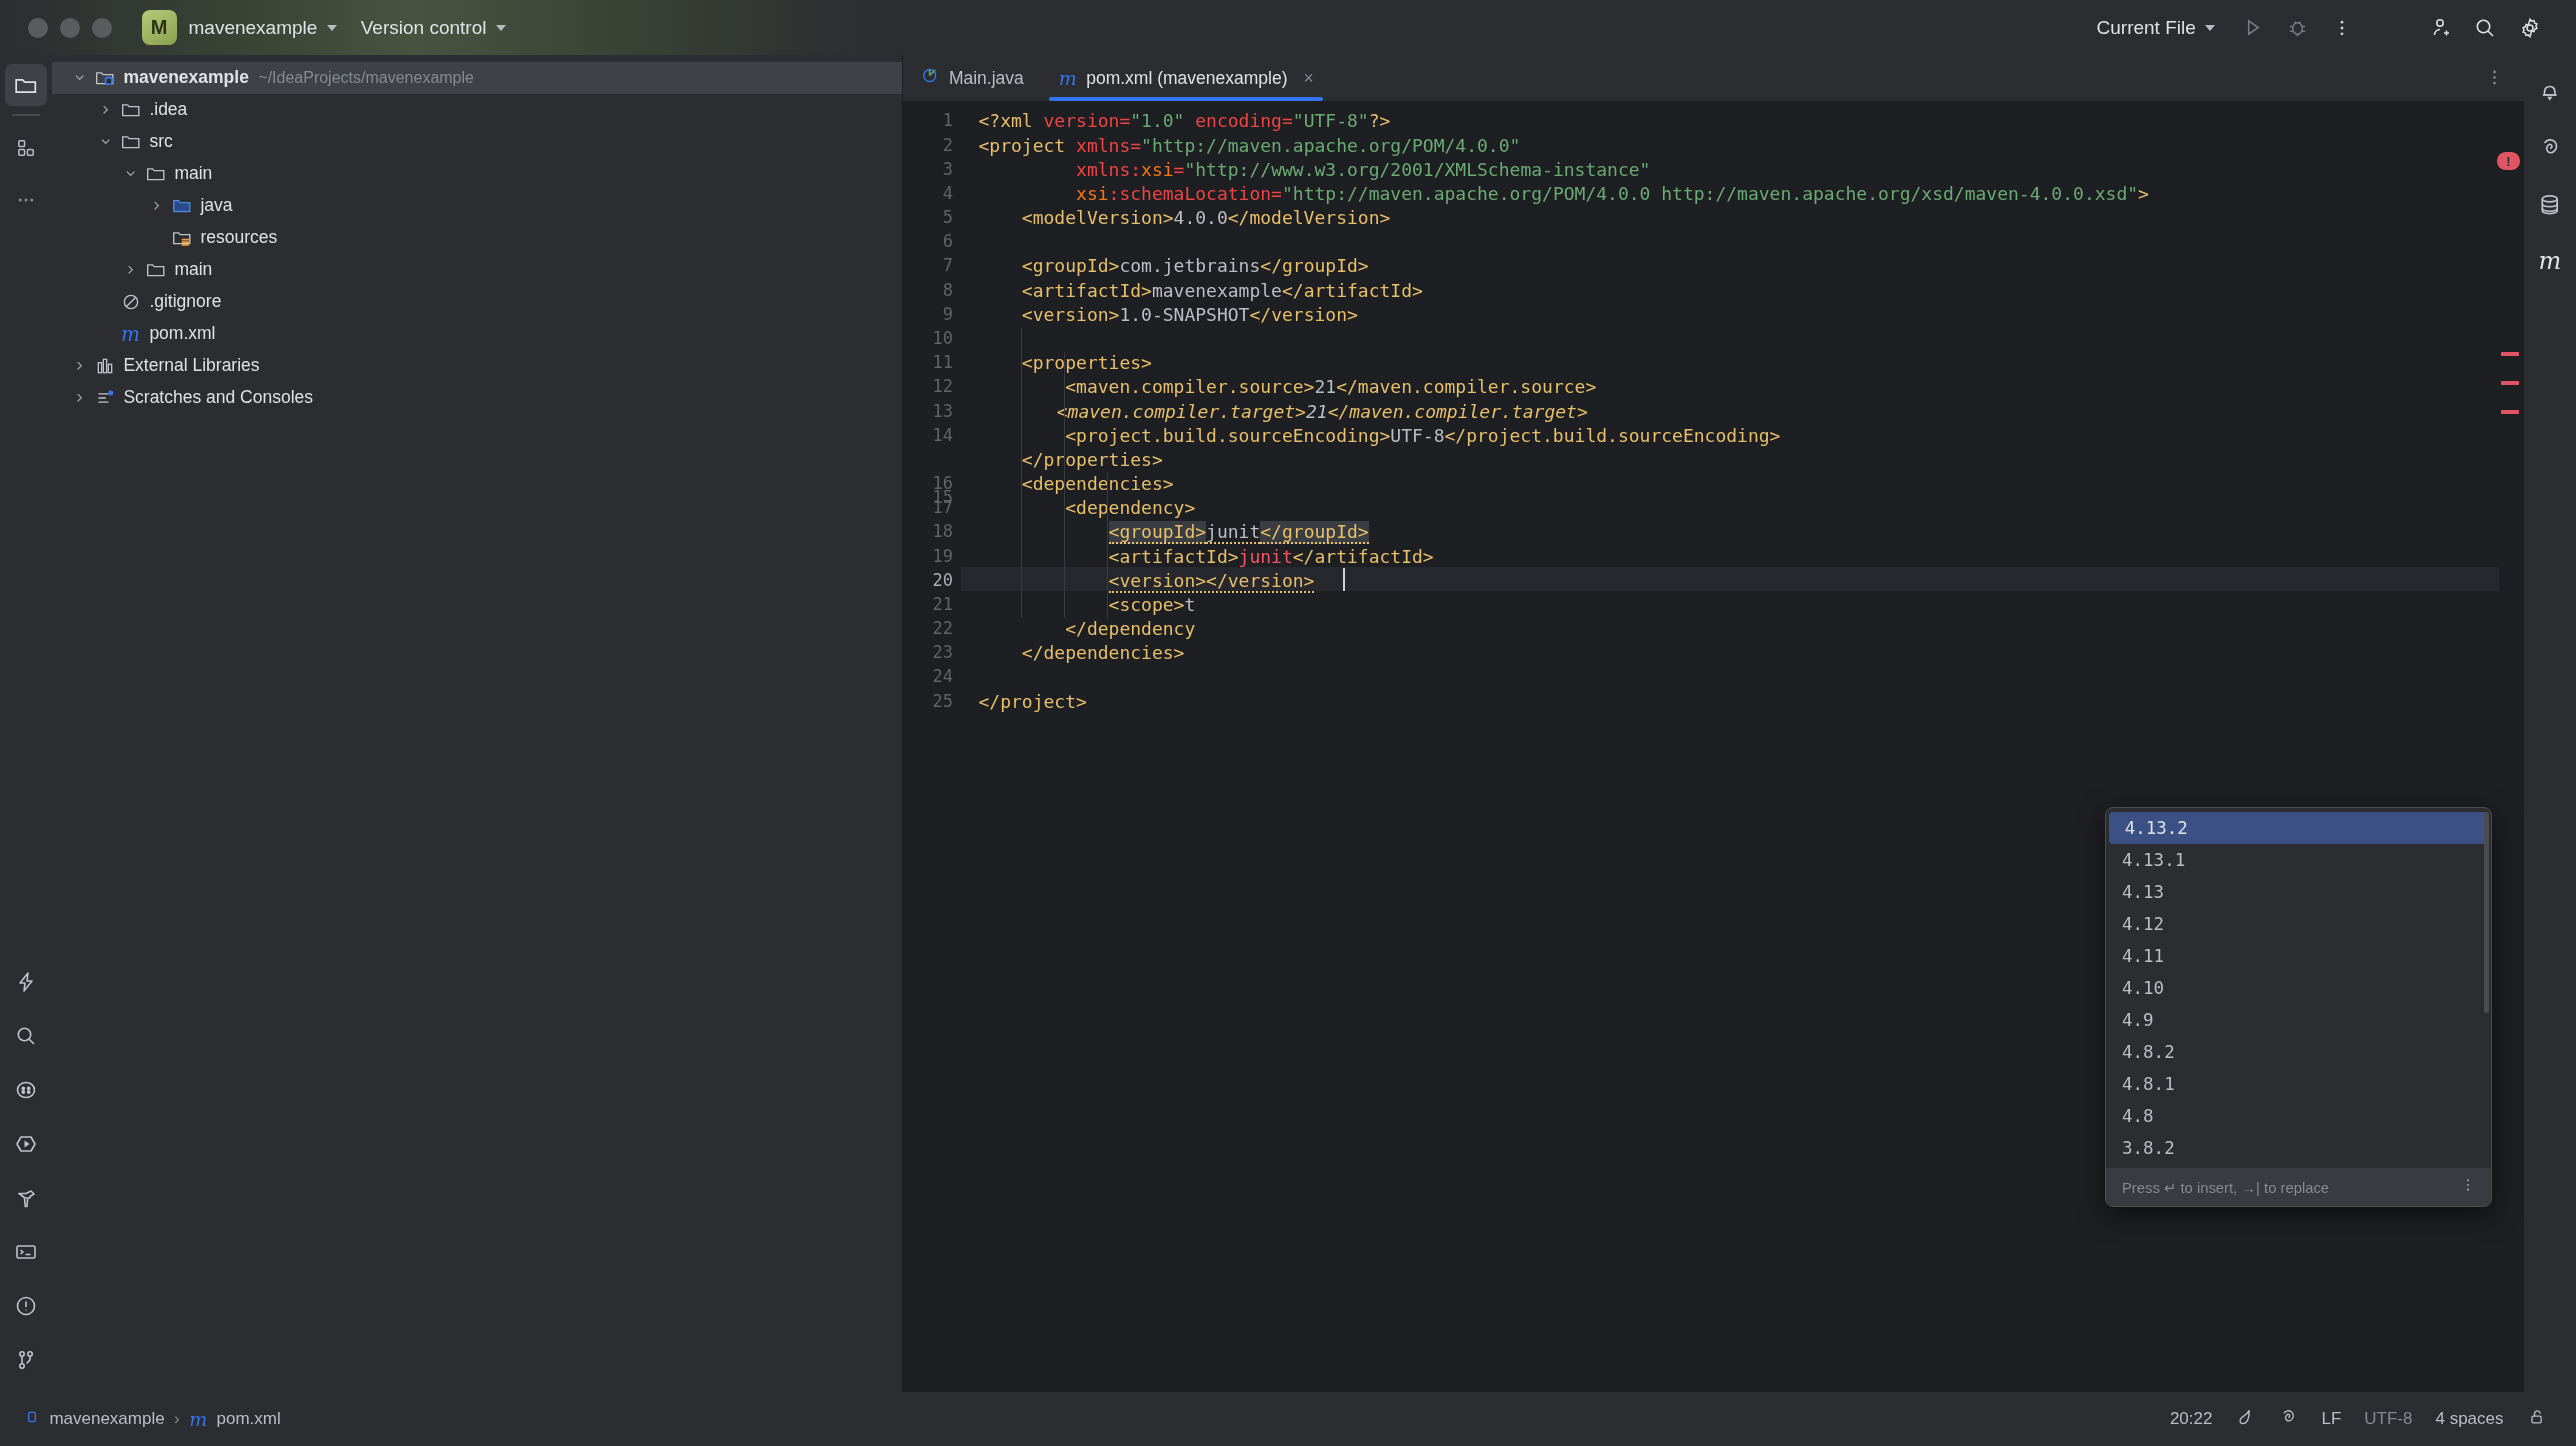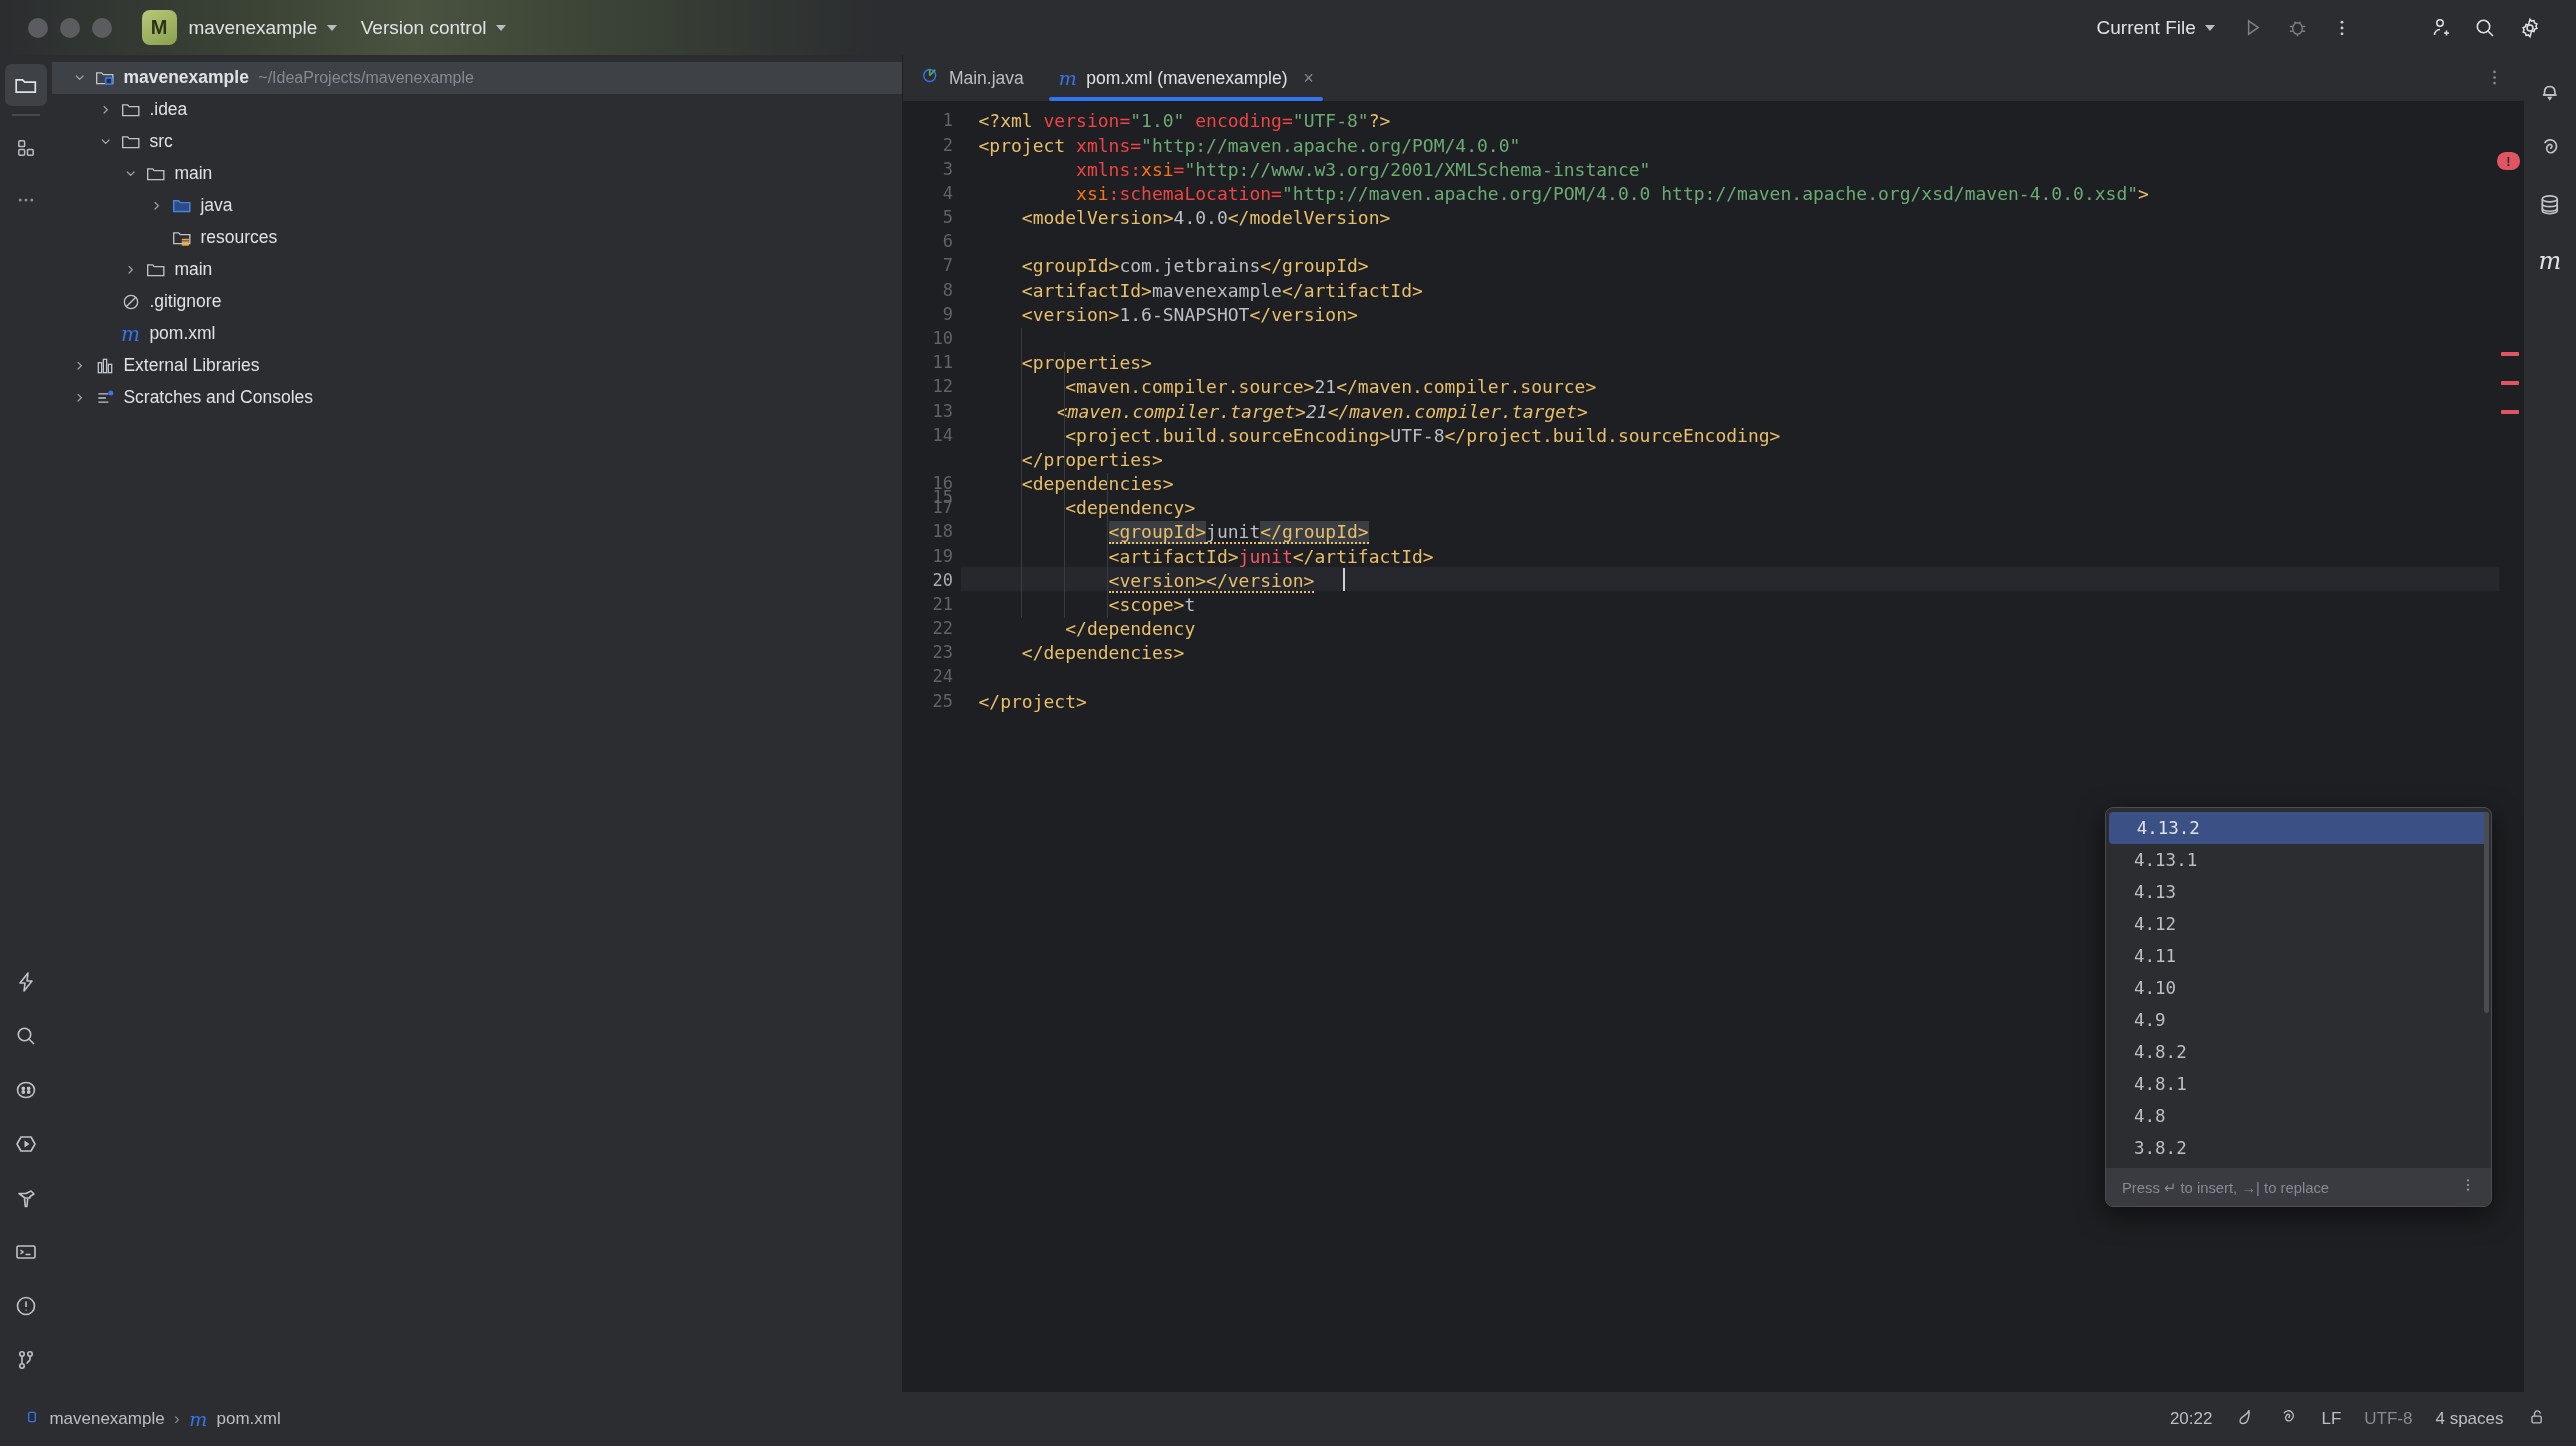--- a/index.html
+++ b/index.html
@@ -98,21 +98,21 @@
   .errbadge { position:absolute; right:4px; top:5.4px; width:23px;height:17.5px;border-radius:8.7px;background:#e05561;display:flex;align-items:center;justify-content:center;color:#2b2d30;font-size:12.8px;font-weight:bold;}
 
   
   #popup {
     position:absolute; left:1202px; top:706px; width:387px; height:400px;
     background:#2b2d30; border:1.3px solid #4a4c50; border-radius:8px;
     box-shadow:0 8px 27px rgba(0,0,0,.55); overflow:hidden;
     font-family:"DejaVu Sans Mono", monospace;
   }
   #popup .list { position:absolute;left:0;top:4px;right:0;bottom:38px;overflow:hidden; }
-  #popup .row { height:32px;display:flex;align-items:center;padding-left:28px;color:#bcbec4;font-size:17.5px; }
+  #popup .row { height:32px;display:flex;align-items:center;padding-left:16px;color:#bcbec4;font-size:17.5px; }
   #popup .row.sel { background:#3b5185; border-radius:4px; margin:0 2.7px; color:#dfe1e5;}
   #popup .foot {
     position:absolute;left:0;right:0;bottom:0;height:38px;background:#393b40;
     display:flex;align-items:center;padding-left:16px;color:#868a91;font-size:14.8px;
     font-family:"Liberation Sans", sans-serif;
   }
   #popup .foot .kb { position:absolute;right:14.8px;top:9.4px; }
   #popup .sb { position:absolute; right:2px; top:4px; width:5.4px; height:201px; background:#4a4c50; border-radius:2.7px;}
 
   
@@ -500,21 +500,21 @@
       </div>
     <div id="codelines">
         <div class="cl" style="top: 9.4px; left: 17.5px;"><span class="tag">&lt;?xml</span> <span class="attr">version=</span><span class="str">"1.0"</span> <span class="attr">encoding=</span><span class="str">"UTF-8"</span><span class="tag">?&gt;</span></div>
         <div class="cl" style="top: 34px; left: 17.5px;"><span class="tag">&lt;project</span> <span class="attr">xmlns=</span><span class="str">"http://maven.apache.org/POM/4.0.0"</span></div>
         <div class="cl" style="top: 58px; left: 17.5px;">         <span class="attr">xmlns:</span><span class="ns">xsi</span><span class="attr">=</span><span class="str">"http://www.w3.org/2001/XMLSchema-instance"</span></div>
         <div class="cl" style="top: 82px; left: 17.5px;">         <span class="ns">xsi</span><span class="attr">:schemaLocation=</span><span class="str">"http://maven.apache.org/POM/4.0.0 http://maven.apache.org/xsd/maven-4.0.0.xsd"</span><span class="tag">&gt;</span></div>
         <div class="cl" style="top: 106px; left: 17.5px;">    <span class="tag">&lt;modelVersion&gt;</span><span class="txt">4.0.0</span><span class="tag">&lt;/modelVersion&gt;</span></div>
         <div class="cl" style="top: 130px; left: 17.5px;"></div>
         <div class="cl" style="top: 154px; left: 17.5px;">    <span class="tag">&lt;groupId&gt;</span><span class="txt">com.jetbrains</span><span class="tag">&lt;/groupId&gt;</span></div>
         <div class="cl" style="top: 179px; left: 17.5px;">    <span class="tag">&lt;artifactId&gt;</span><span class="txt">mavenexample</span><span class="tag">&lt;/artifactId&gt;</span></div>
-        <div class="cl" style="top: 203px; left: 17.5px;">    <span class="tag">&lt;version&gt;</span><span class="txt">1.6-SNAPSHOT</span><span class="tag">&lt;/version&gt;</span></div>
+        <div class="cl" style="top: 203px; left: 17.5px;">    <span class="tag">&lt;version&gt;</span><span class="txt">1.0-SNAPSHOT</span><span class="tag">&lt;/version&gt;</span></div>
         <div class="cl" style="top: 227px; left: 17.5px;"></div>
         <div class="cl" style="top: 251px; left: 17.5px;">    <span class="tag">&lt;properties&gt;</span></div>
         <div class="cl" style="top: 275px; left: 17.5px;">        <span class="tag">&lt;maven.compiler.source&gt;</span><span class="txt">21</span><span class="tag">&lt;/maven.compiler.source&gt;</span></div>
         <div class="cl" style="top: 300px; left: 9px; font-style: italic;">        <span class="tag">&lt;maven.compiler.target&gt;</span><span class="txt">21</span><span class="tag">&lt;/maven.compiler.target&gt;</span></div>
         <div class="cl" style="top: 324px; left: 17.5px;">        <span class="tag">&lt;project.build.sourceEncoding&gt;</span><span class="txt">UTF-8</span><span class="tag">&lt;/project.build.sourceEncoding&gt;</span></div>
         <div class="cl" style="top: 348px; left: 17.5px;">    <span class="tag">&lt;/properties&gt;</span></div>
         <div class="cl" style="top: 372px; left: 17.5px;">    <span class="tag">&lt;dependencies&gt;</span></div>
         <div class="cl" style="top: 396px; left: 17.5px;">        <span class="tag">&lt;dependency&gt;</span></div>
         <div class="cl" style="top: 420px; left: 17.5px;">            <span class="hl squiggle"><span class="tag">&lt;groupId&gt;</span></span><span class="txt squiggle">junit</span><span class="hl squiggle"><span class="tag">&lt;/groupId&gt;</span></span></div>
         <div class="cl" style="top: 445px; left: 17.5px;">            <span class="tag">&lt;artifactId&gt;</span><span class="err">junit</span><span class="tag">&lt;/artifactId&gt;</span></div>

